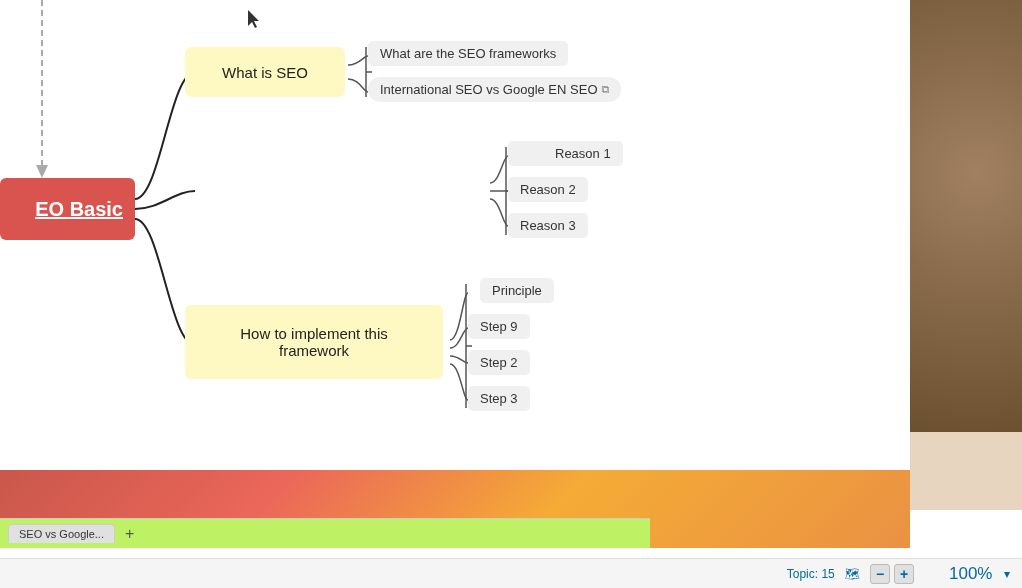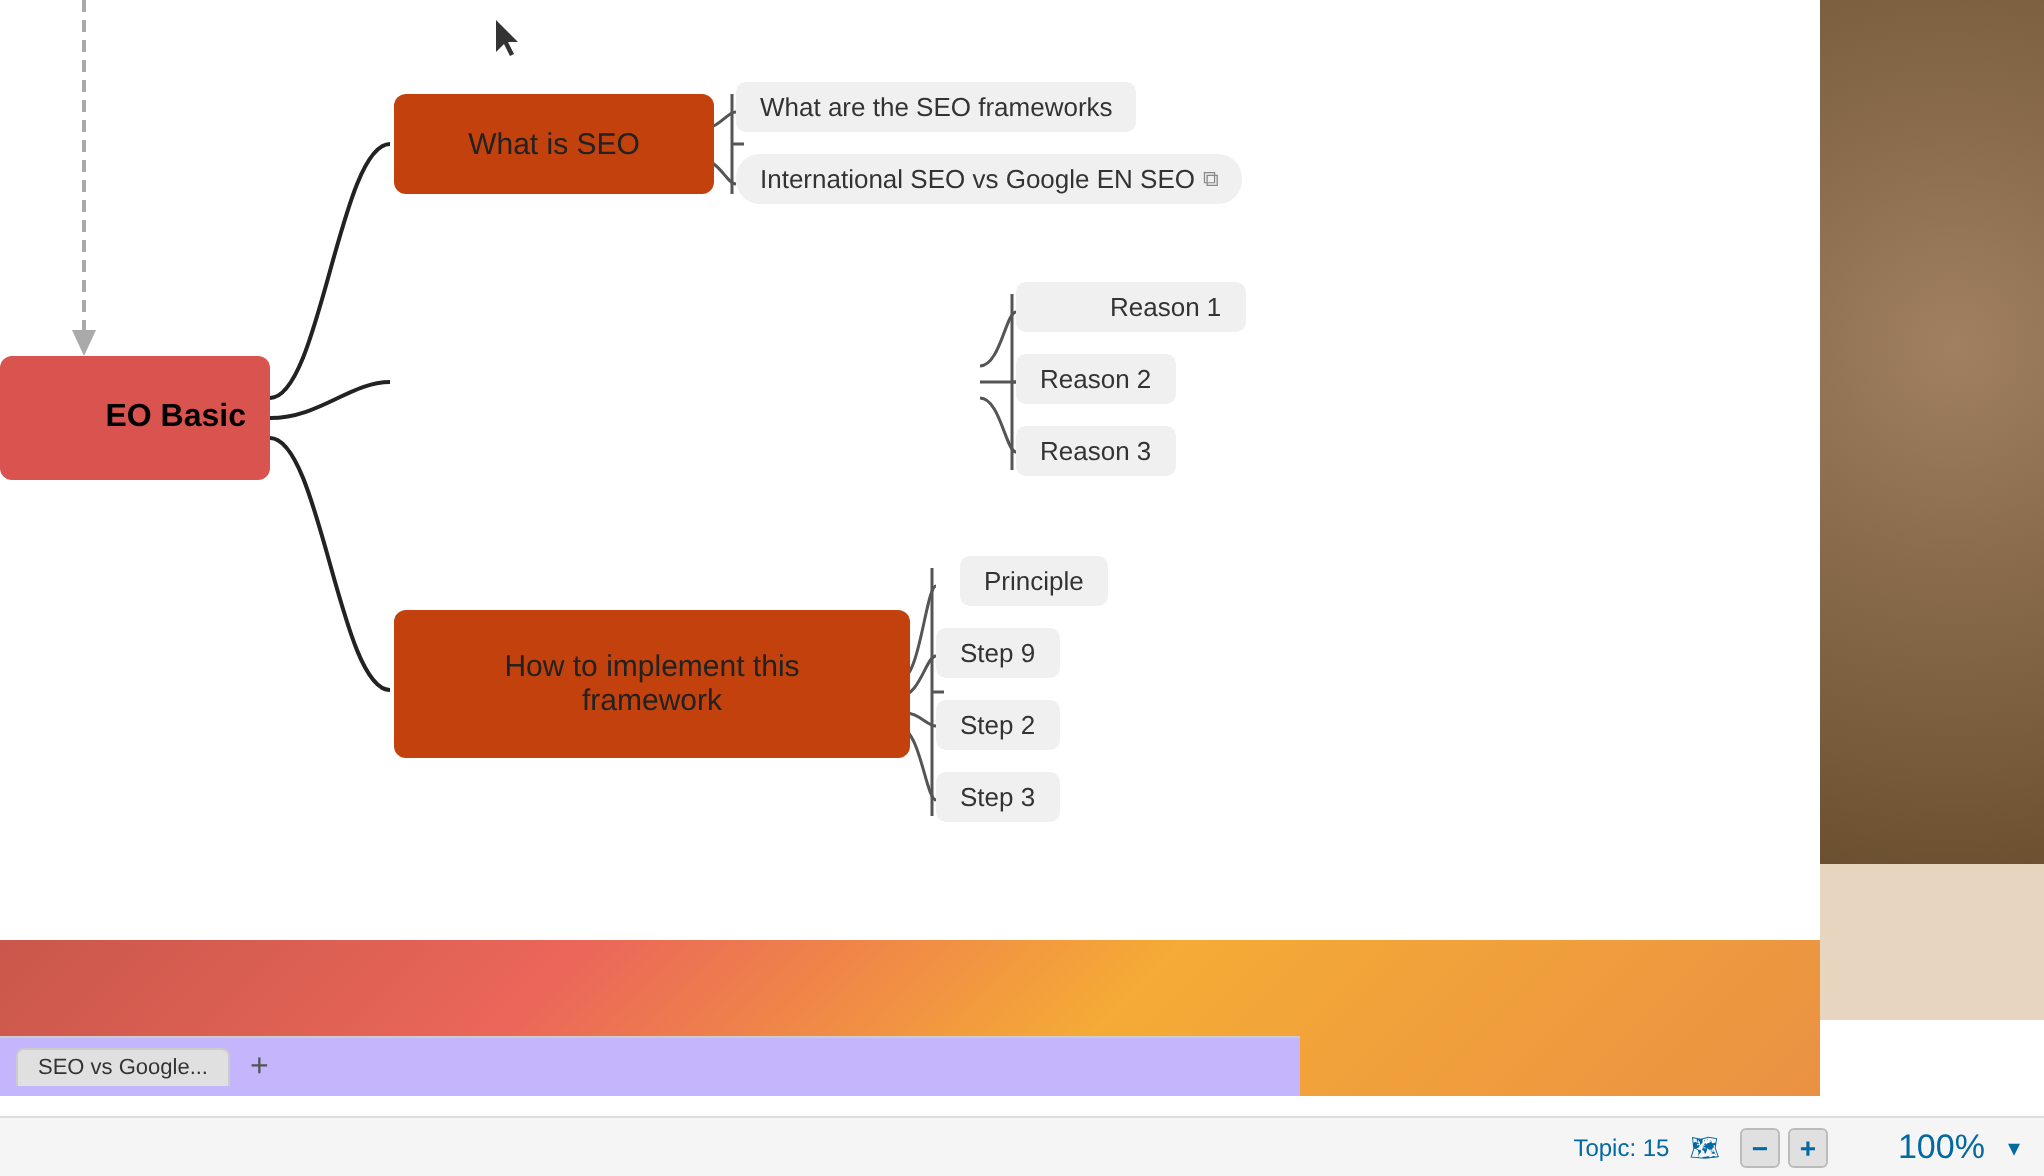--- a/index.html
+++ b/index.html
@@ -68,39 +68,39 @@
       height: 62px;
       background: #d9534f;
       border-radius: 6px;
       display: flex;
       align-items: center;
       justify-content: flex-end;
       padding-right: 12px;
       z-index: 10;
     }
     .root-node-text {
-      color: #000000;
-      font-size: 16px;
+      color: #ffffff;
+      font-size: 20px;
       font-weight: 600;
+      text-decoration: underline;
     }
 
     
     .node-box {
       position: absolute;
-      background: #c2410c;
+      background: #fef9c3;
       border-radius: 6px;
       display: flex;
       align-items: center;
       justify-content: center;
       text-align: center;
       padding: 8px 20px;
       font-size: 15px;
       color: #222;
       z-index: 10;
-      margin-left: 12px;
     }
 
     .leaf-box {
       position: absolute;
       background: #f0f0f0;
       border-radius: 5px;
       display: flex;
       align-items: center;
       padding: 5px 12px;
       font-size: 13px;
@@ -120,21 +120,21 @@
     }
 
     
     .tab-area {
       position: absolute;
       bottom: 40px;
       left: 0;
       display: flex;
       align-items: center;
       height: 30px;
-      background: #c4b5fd;
+      background: #bef264;
       border-top: 1px solid #ccc;
       width: 650px;
       padding: 0 8px;
       gap: 4px;
     }
     .tab {
       background: #e0e0e0;
       border-radius: 4px 4px 0 0;
       padding: 3px 10px;
       font-size: 11px;

